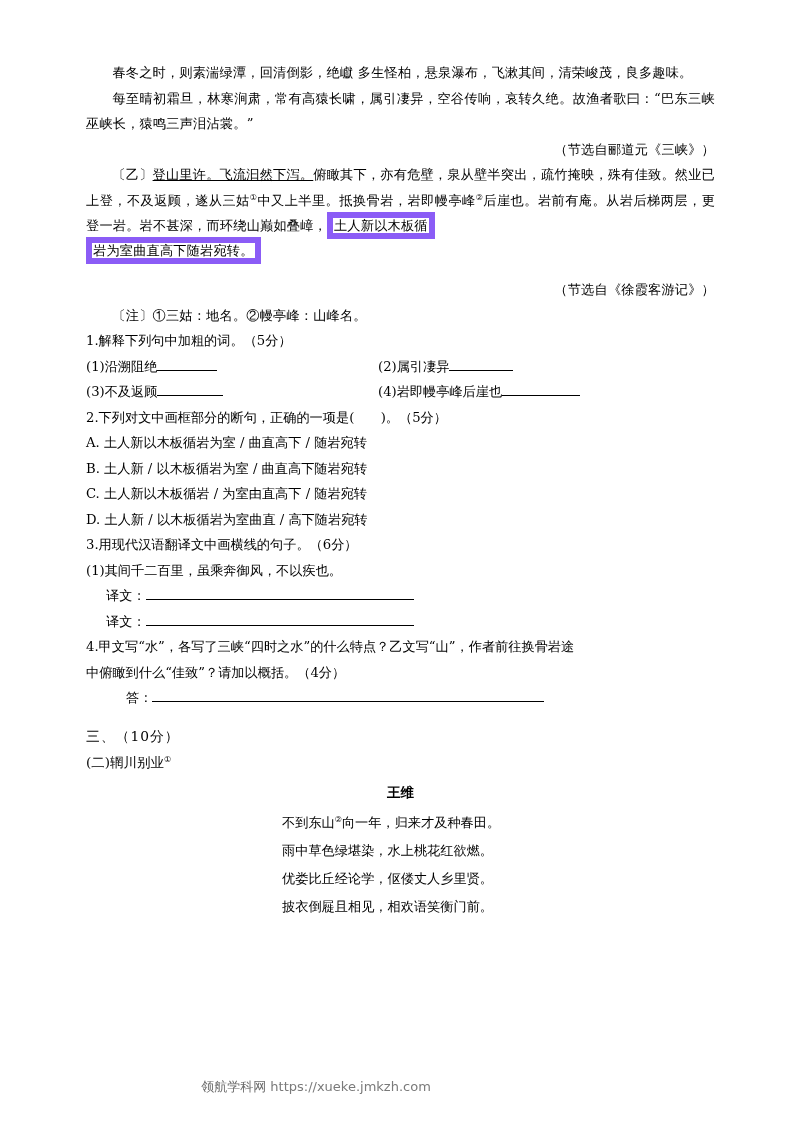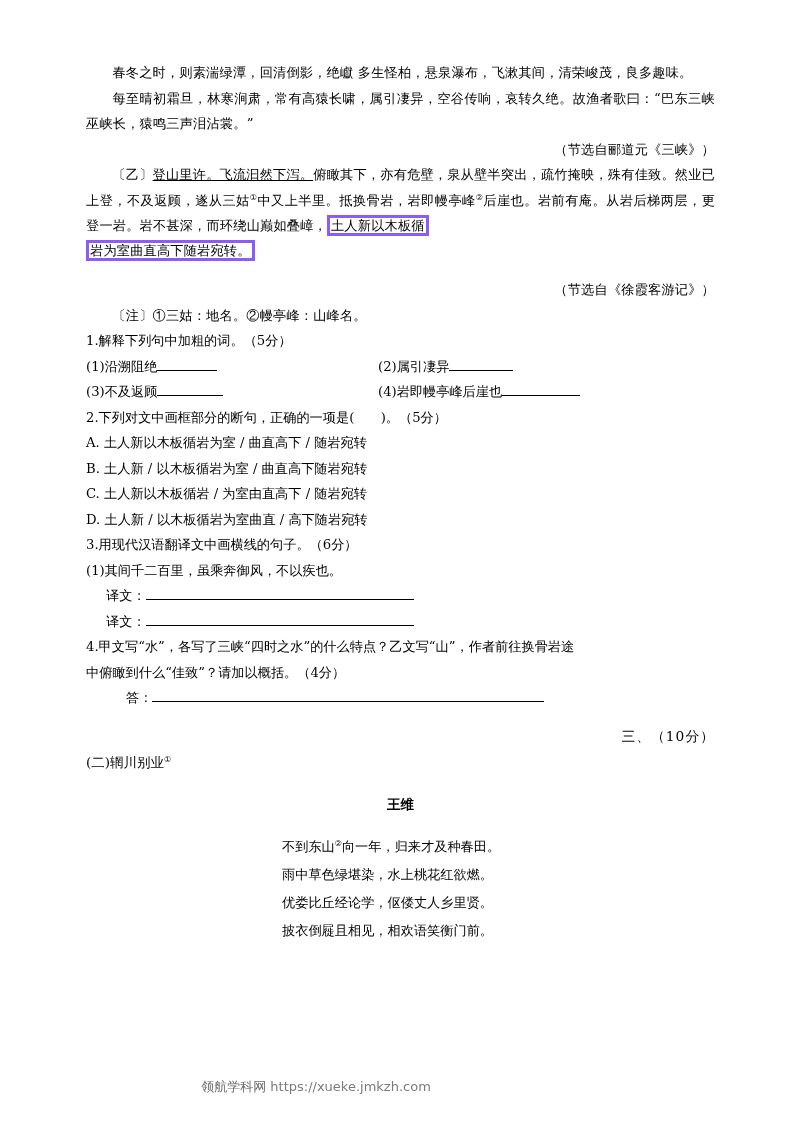--- a/index.html
+++ b/index.html
@@ -26,21 +26,21 @@
     font-size: 13.2px;
     line-height: 25.5px;
     text-align: justify;
     margin: 0;
     letter-spacing: 0.2px;
   }
   .indent2 { text-indent: 2em; }
   .right { text-align: right; }
   .u { text-decoration: underline; }
   .boxed {
-    border: 3px solid #8b5cf6;
+    border: 6px solid #8b5cf6;
     padding: 0 1px;
   }
   .qline {
     font-size: 13.2px;
     line-height: 25.5px;
     margin: 0;
   }
   .blank-s {
     display: inline-block;
     border-bottom: 1px solid #000;
@@ -54,36 +54,36 @@
   }
   .two-col > div:first-child { width: 292px; }
   .opt { margin: 0; font-size: 13.2px; line-height: 25.5px; }
   .answer-line {
     display: inline-block;
     border-bottom: 1px solid #000;
     height: 13px;
     vertical-align: baseline;
   }
   .sec-title {
-    text-align: right;
+    text-align: left;
     font-size: 13.8px;
     line-height: 26px;
     margin: 6px 0 0 0;
     letter-spacing: 1px;
   }
   .poem-title {
     font-size: 13.5px;
     line-height: 26px;
     margin: 0;
   }
   .poem-author {
     text-align: center;
     font-size: 13.5px;
     line-height: 26px;
-    margin: 16px;
+    margin: 4px;
     font-weight: bold;
   }
   .poem-line {
     font-size: 13.2px;
     line-height: 28px;
     margin: 0;
     padding-left: 196px;
   }
   sup { font-size: 8px; vertical-align: super; line-height: 0; }
   .footer {

